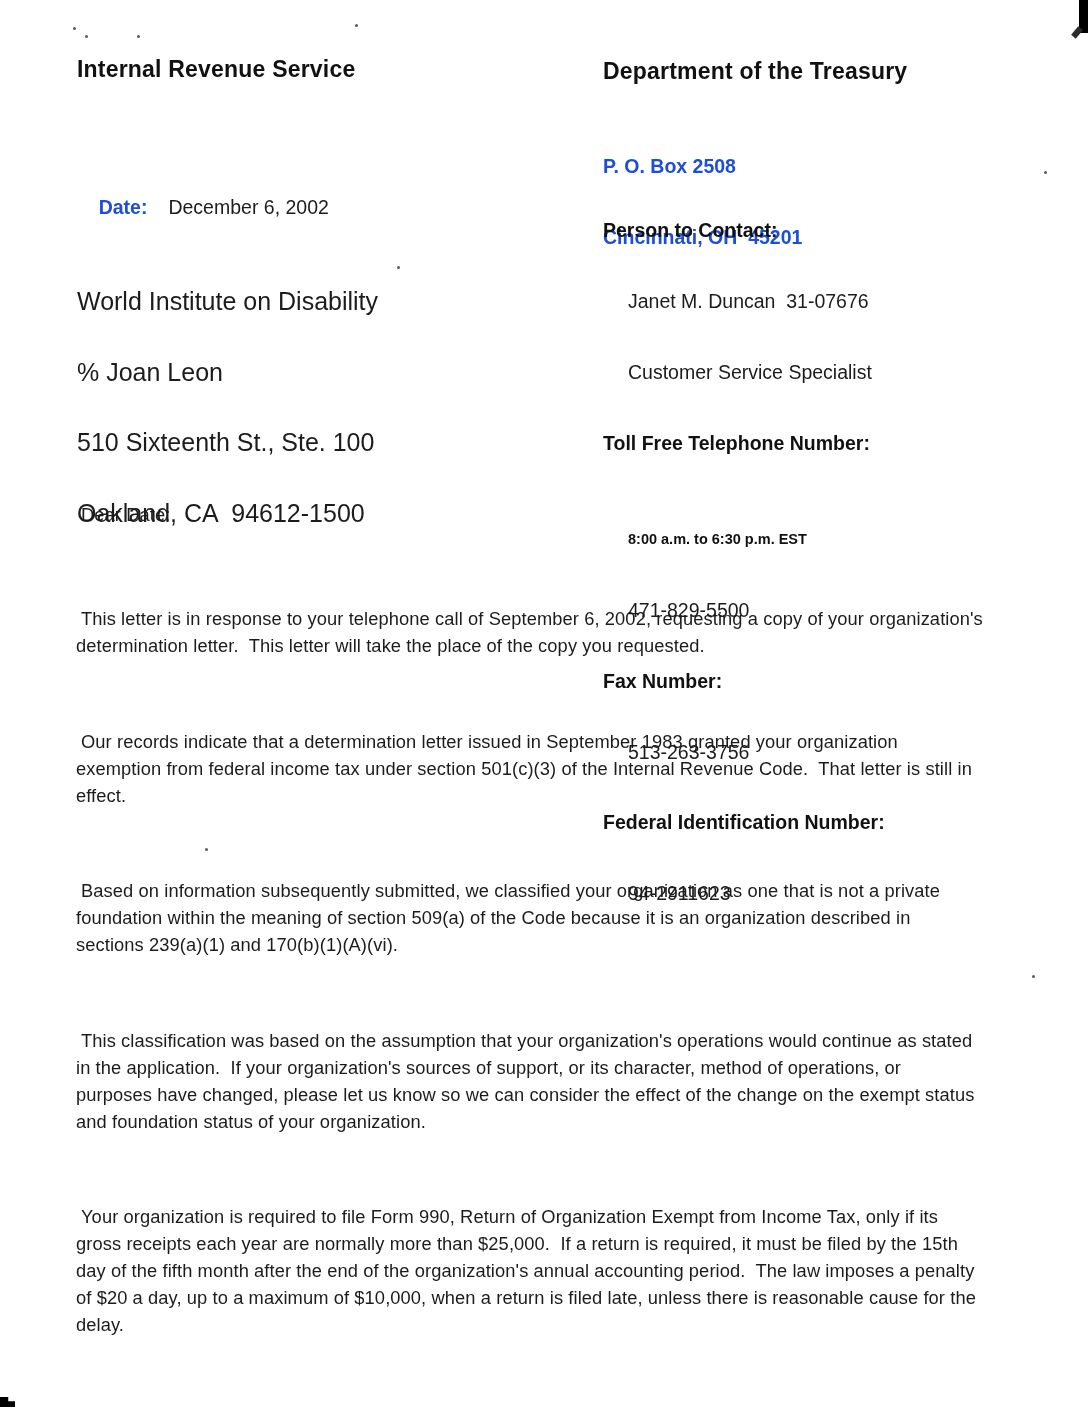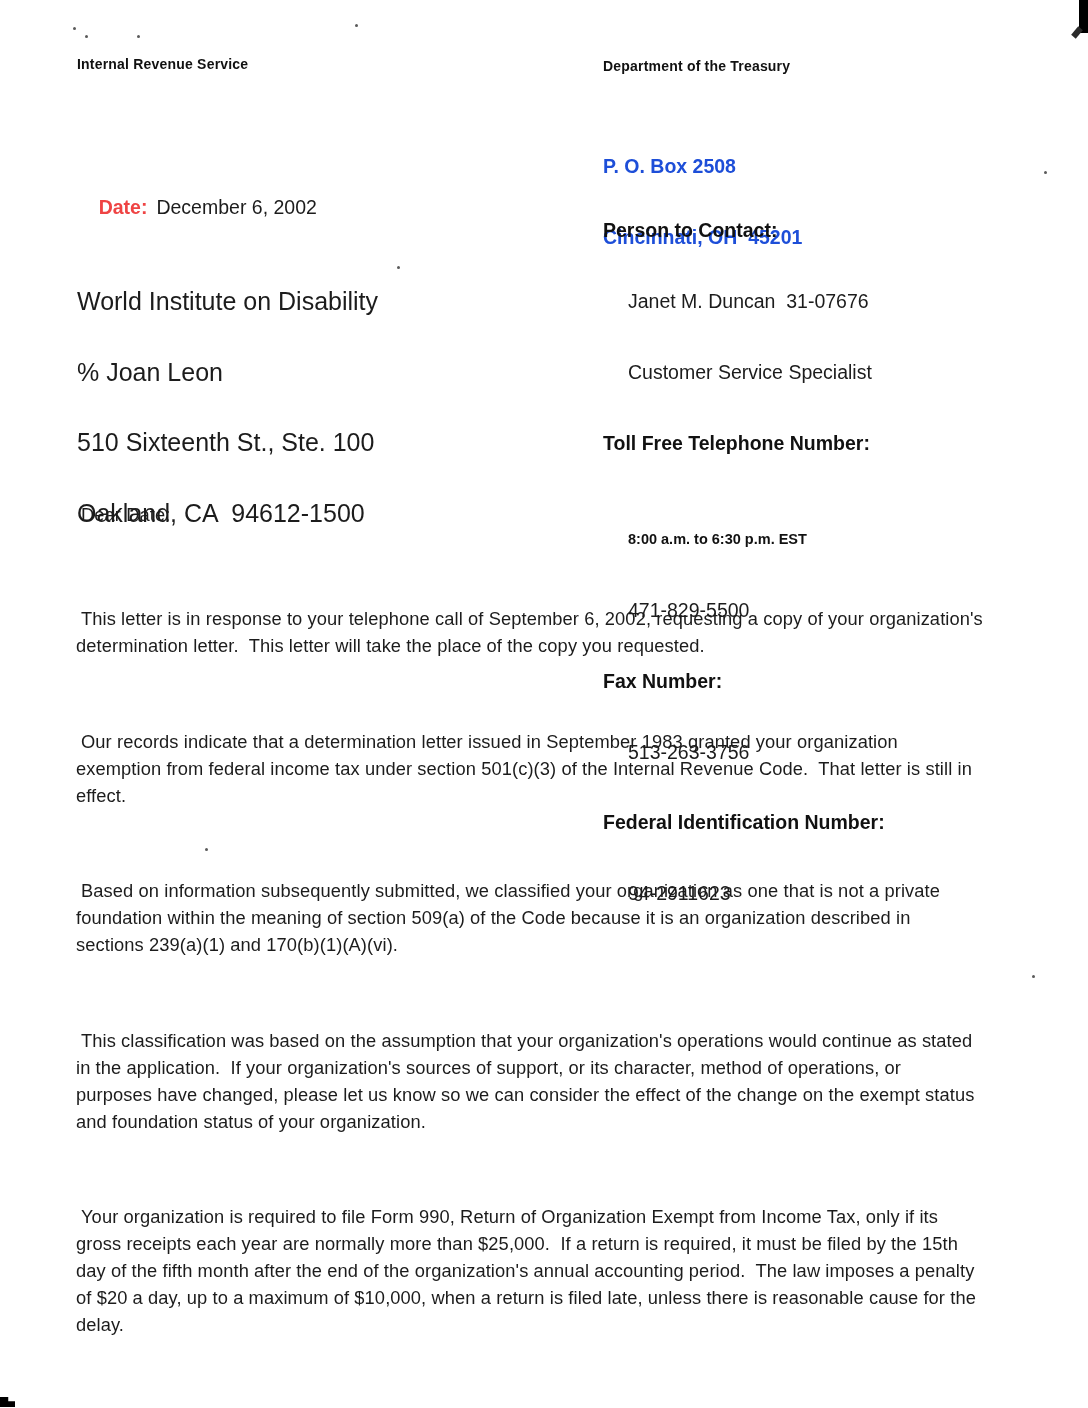--- a/index.html
+++ b/index.html
@@ -14,38 +14,38 @@
     margin: 0 auto;
     background: #ffffff;
     overflow: hidden;
     font-family: "Liberation Sans", "DejaVu Sans", sans-serif;
     color: #1c1c1c;
   }
   .abs { position: absolute; }
 
   
   .wordmark {
-    font-size: 14px;
+    font-size: 23px;
     font-weight: 700;
     color: #111;
     white-space: pre;
     letter-spacing: 0.2px;
   }
   .addr-block {
     font-size: 19.5px;
     font-weight: 700;
     color: #1d4ed8;
     line-height: 23.5px;
     white-space: pre;
   }
   .date-row {
     font-size: 19.5px;
     white-space: pre;
   }
-  .date-row .lbl { font-weight: 700; color: #ef4444; margin-right: 9px; }
+  .date-row .lbl { font-weight: 700; color: #1d4ed8; margin-right: 21px; }
   .recipient {
     font-size: 25px;
     line-height: 23.5px;
     white-space: pre;
   }
   .contact {
     font-size: 19.5px;
     line-height: 23.6px;
     white-space: pre;
     width: 470px;

